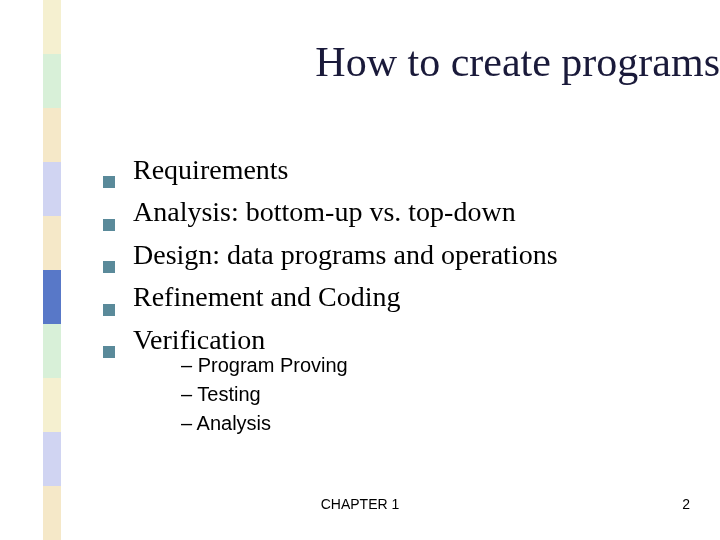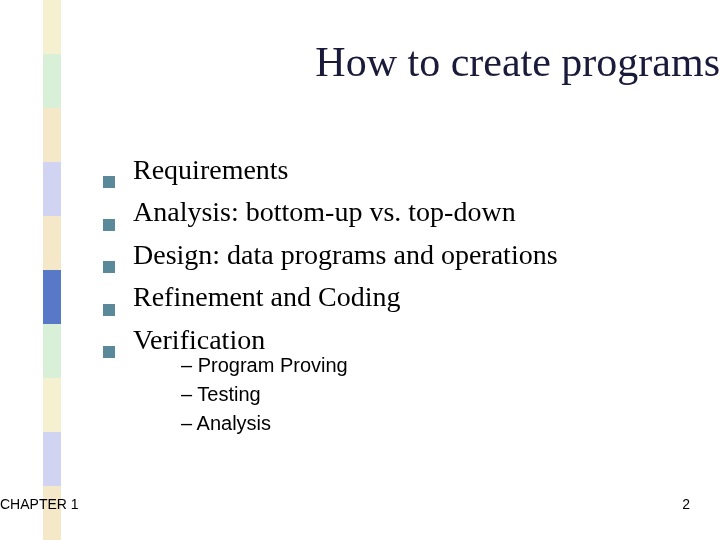--- a/index.html
+++ b/index.html
@@ -69,20 +69,21 @@
       font-family: Arial, Helvetica, sans-serif;
       font-size: 20px;
       color: #000;
       margin-bottom: 6px;
     }
     .footer-center {
       position: absolute;
       bottom: 28px;
       left: 0;
       right: 0;
+      text-align: center;
       font-family: Arial, Helvetica, sans-serif;
       font-size: 14px;
       color: #000;
     }
     .footer-right {
       position: absolute;
       bottom: 28px;
       right: 30px;
       font-family: Arial, Helvetica, sans-serif;
       font-size: 14px;

